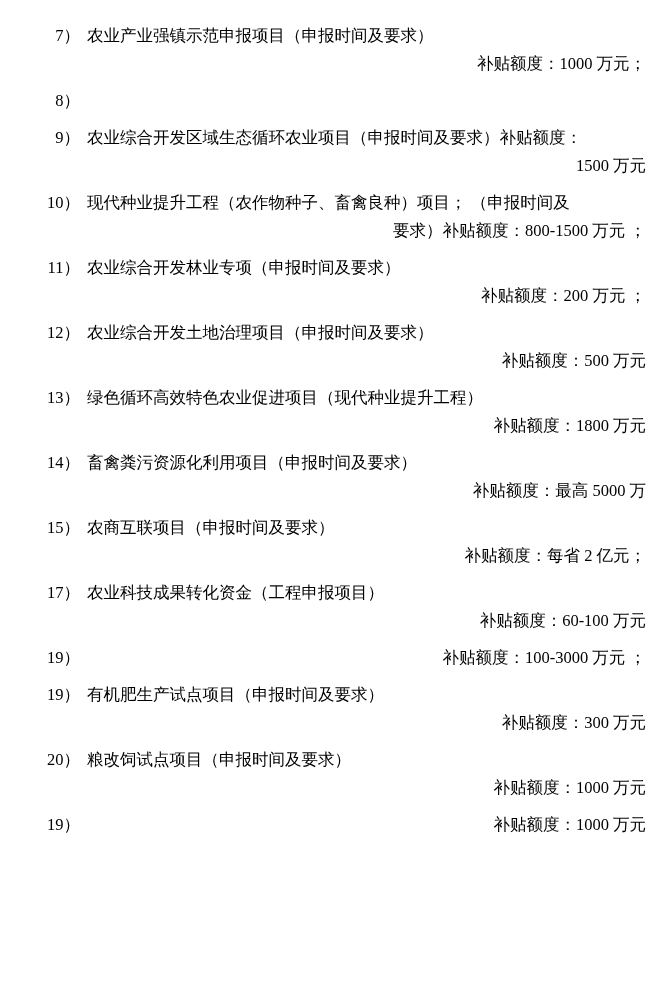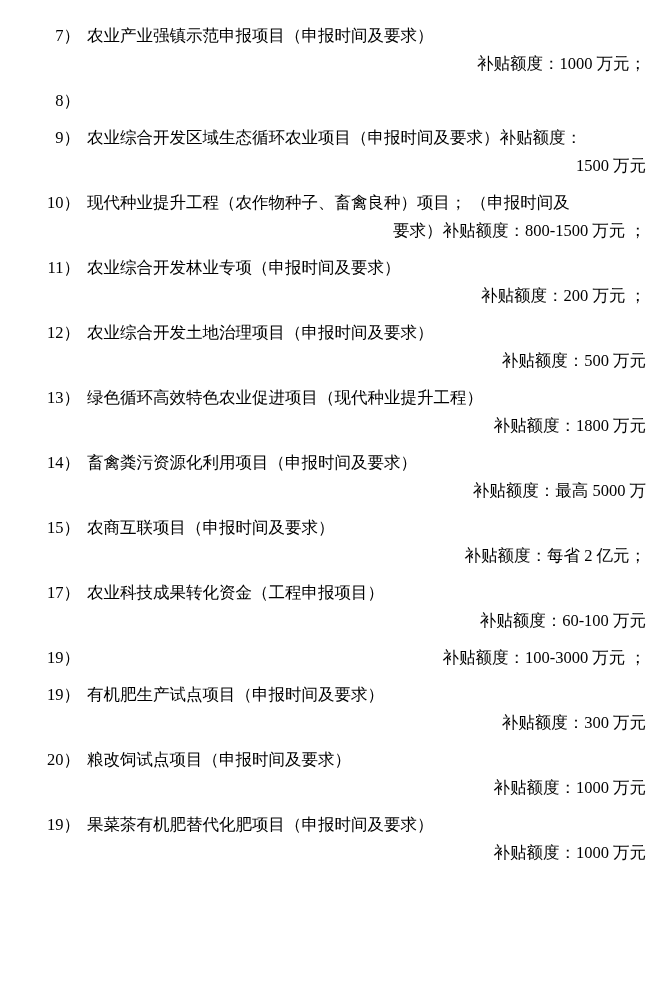--- a/index.html
+++ b/index.html
@@ -151,18 +151,17 @@
     <div class="item-marker">20）</div>
     <div class="item-body">
       <div class="line-main">粮改饲试点项目（申报时间及要求）</div>
       <div class="line-sub">补贴额度：1000 万元</div>
     </div>
   </div>
 
   <div class="item">
     <div class="item-marker">19）</div>
     <div class="item-body">
-      <div class="line-main">果菜茶有机肥替代化肥项目（申报时间及要求）</div>
       <div class="line-sub">补贴额度：1000 万元</div>
     </div>
   </div>
 
 </div>
 
 </body></html>

